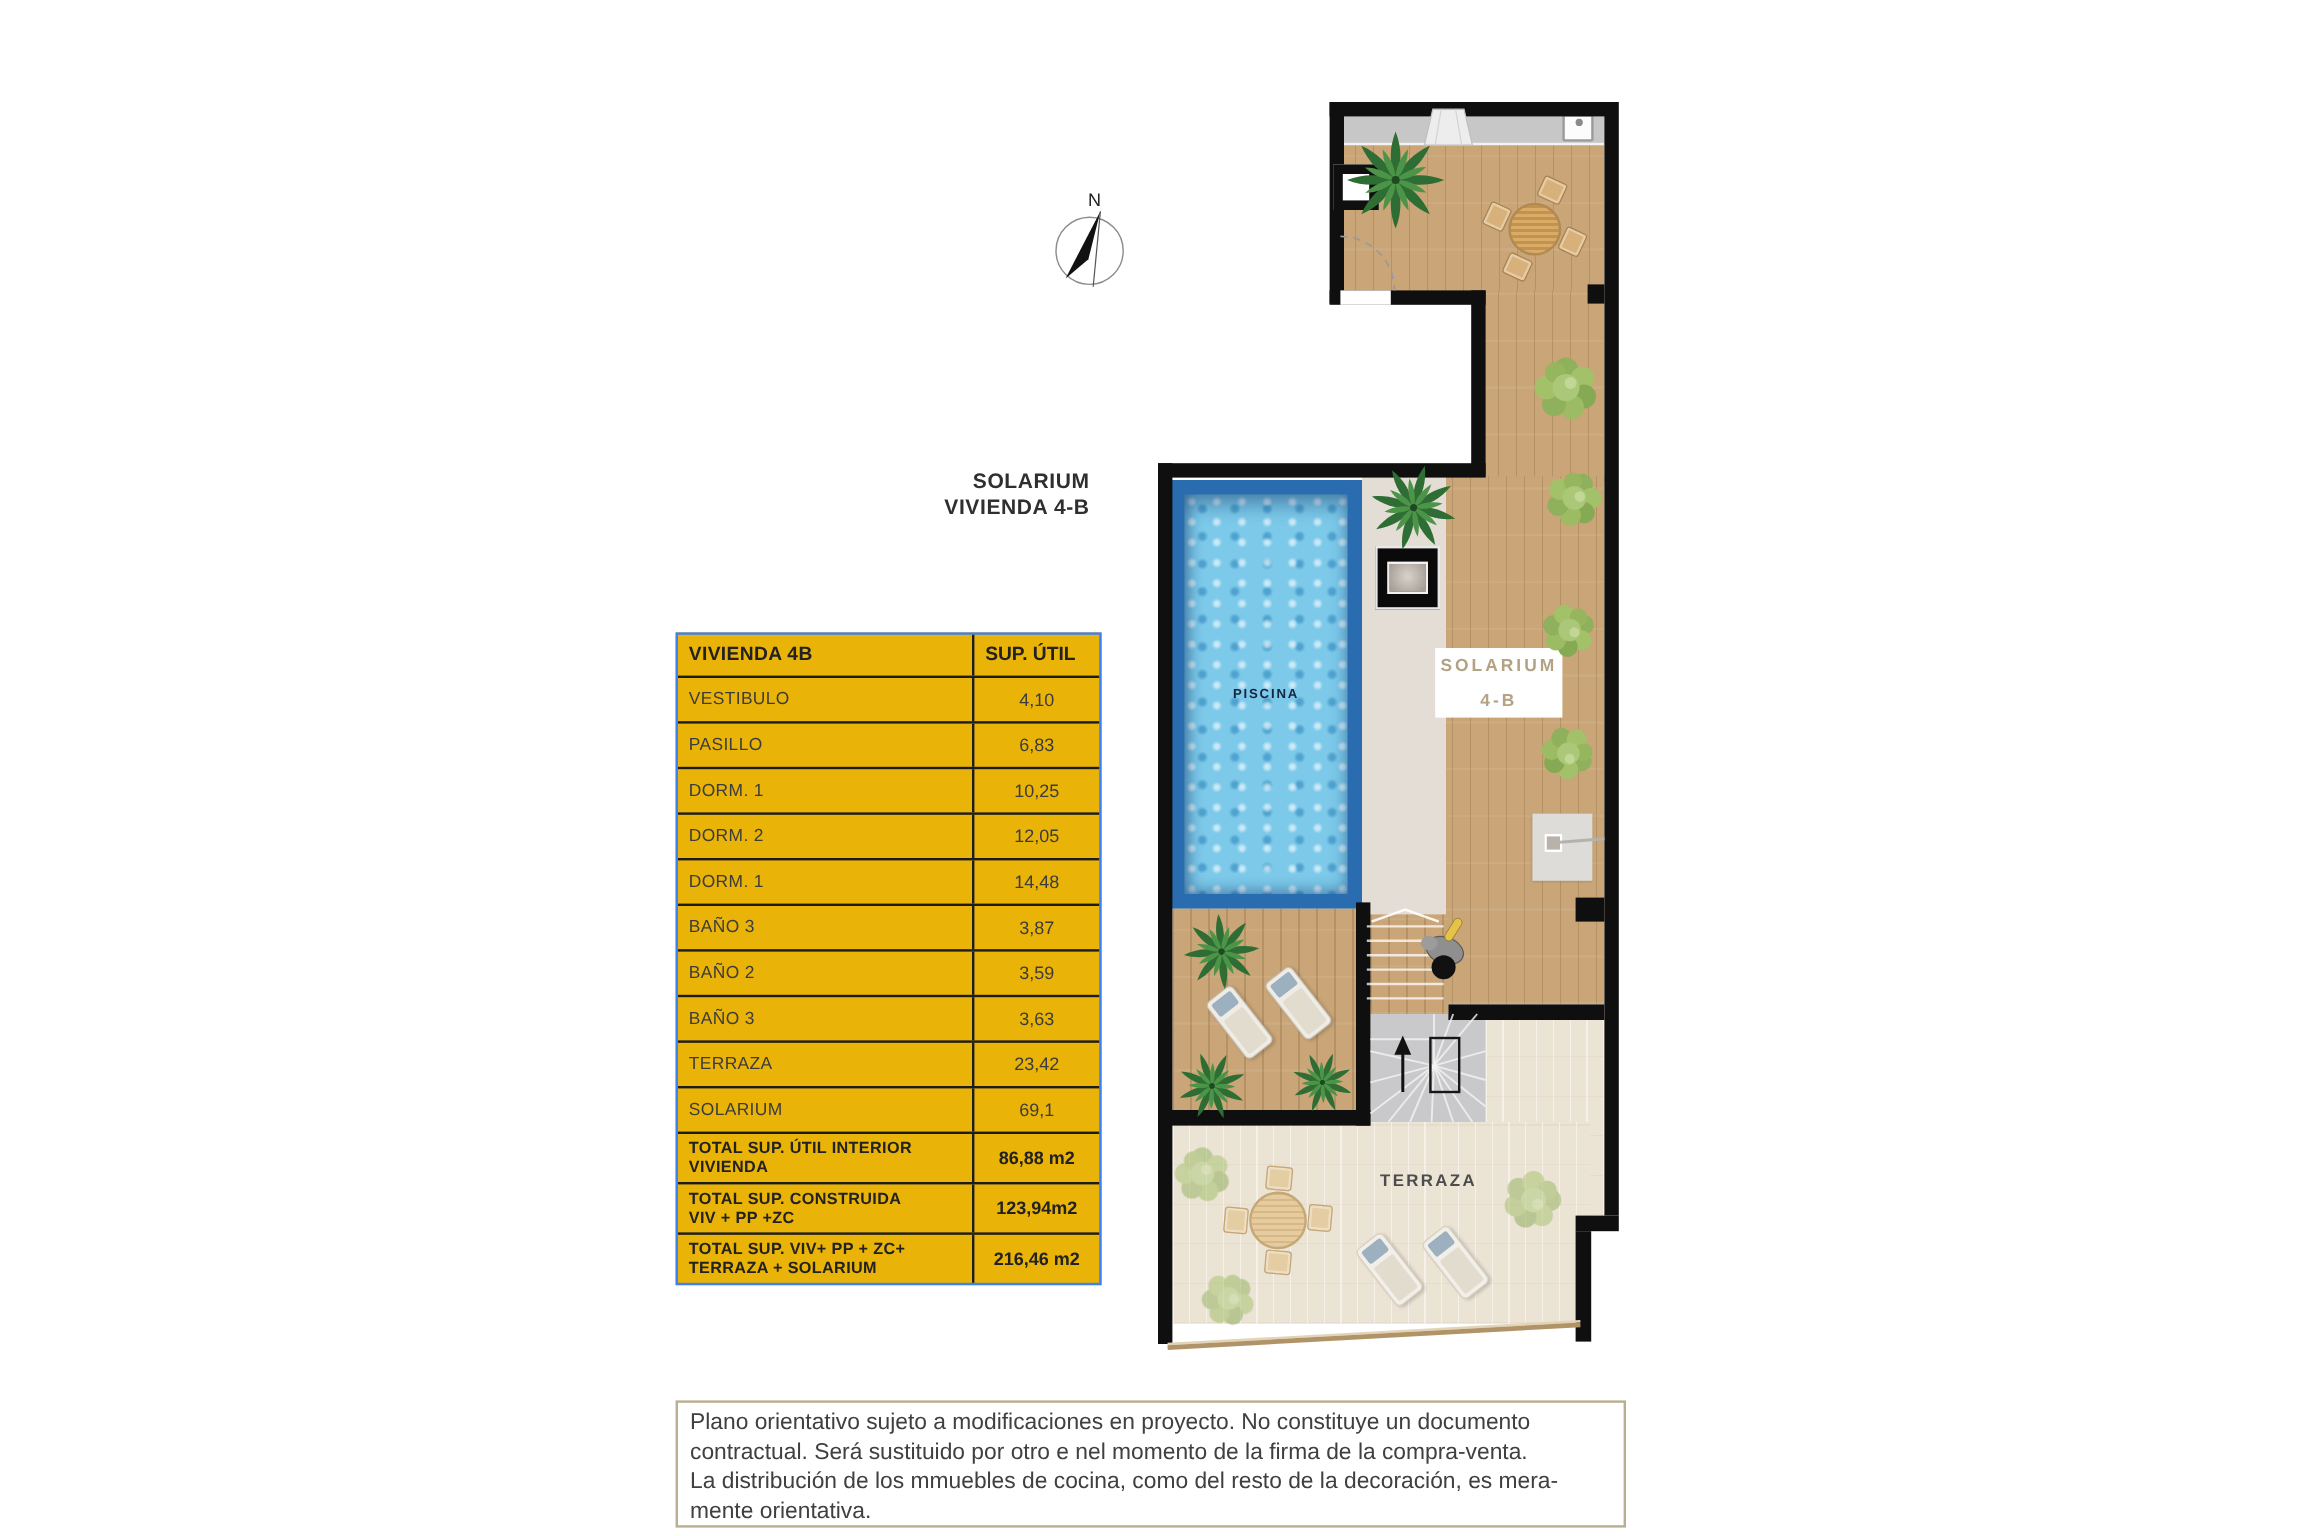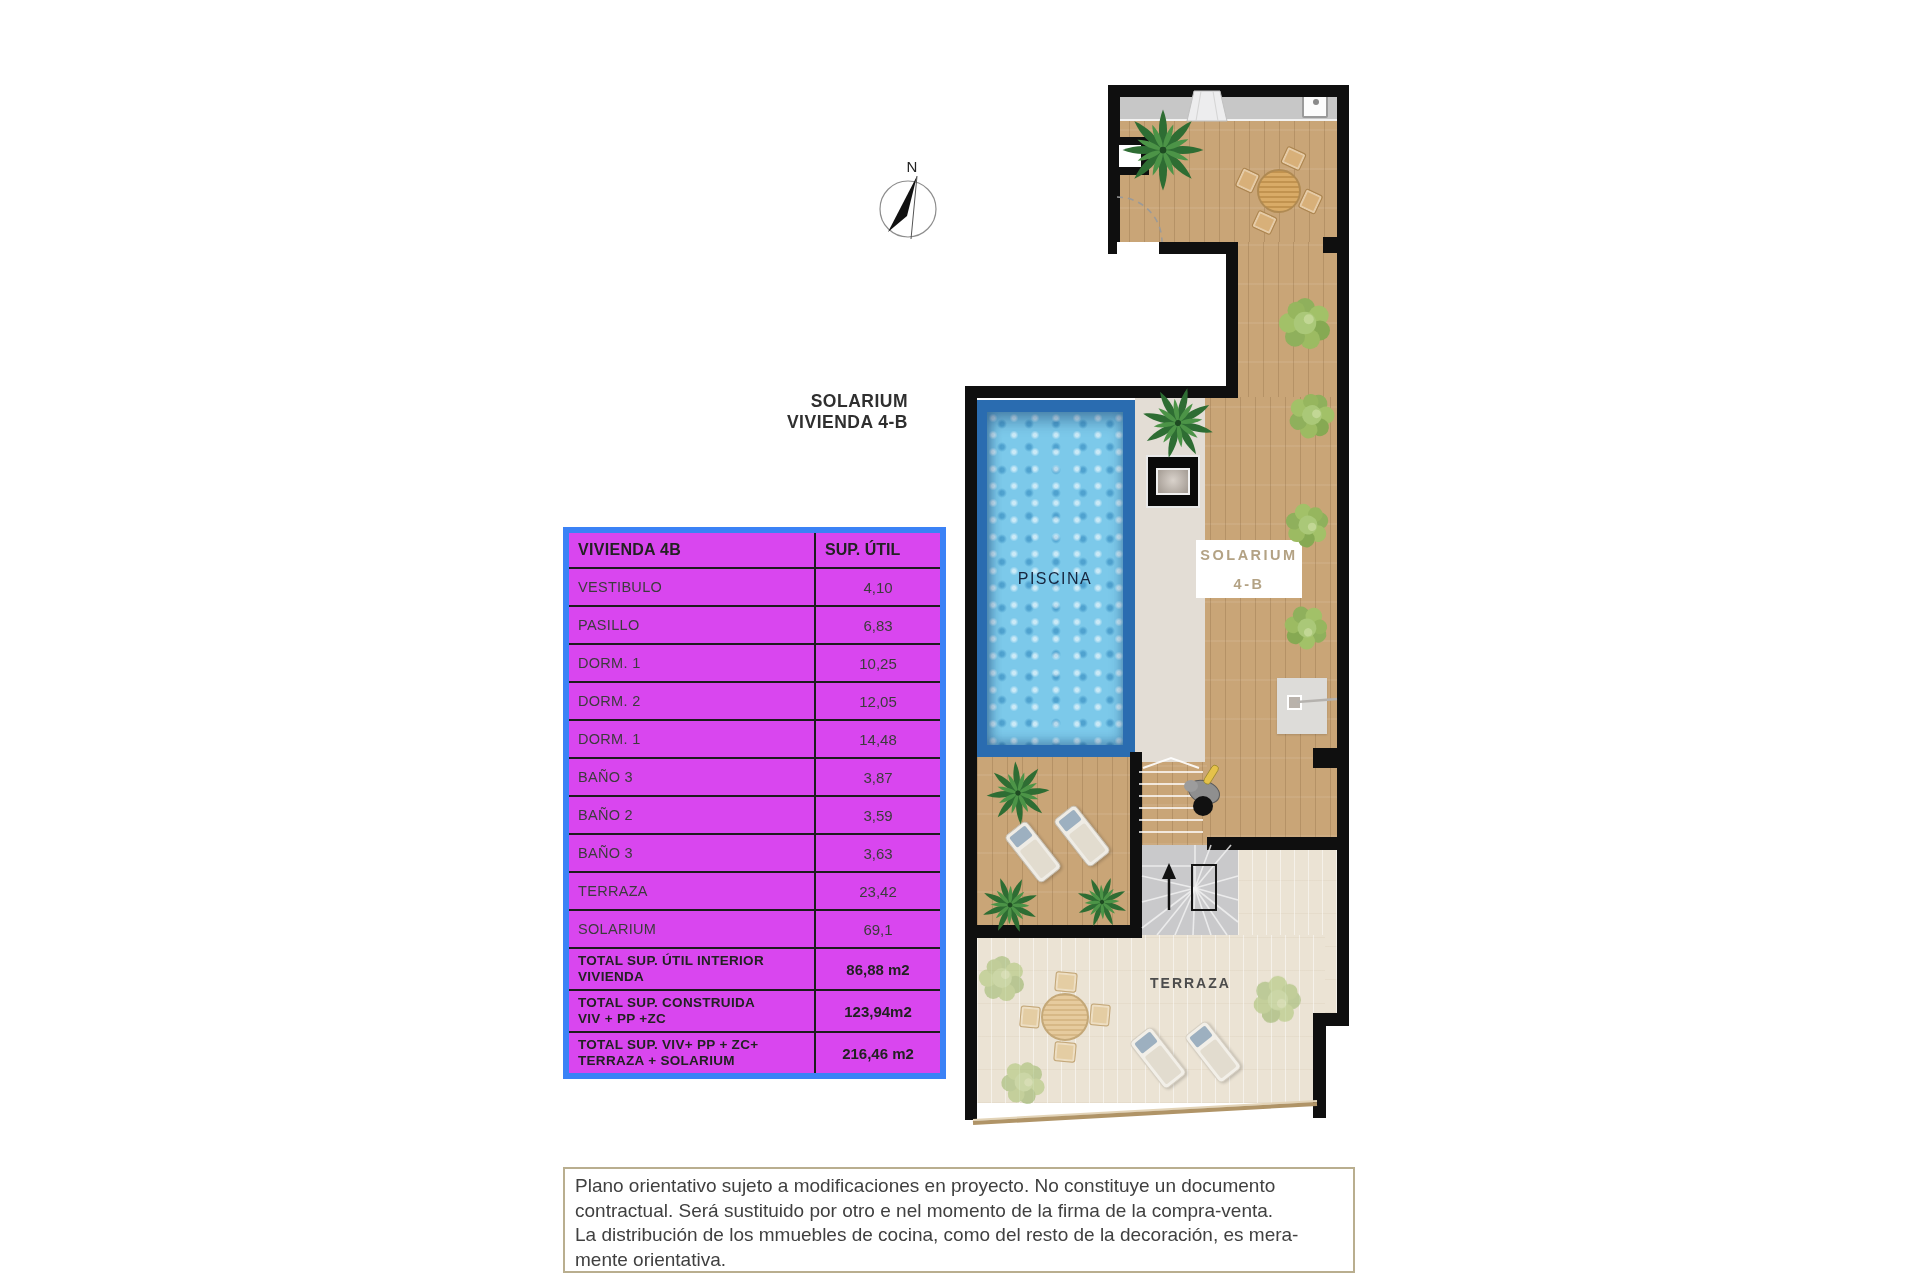--- a/index.html
+++ b/index.html
@@ -9,21 +9,21 @@
   *{margin:0;padding:0;box-sizing:border-box}
   html,body{background:#fff}
   body{font-family:"Liberation Sans",sans-serif;color:var(--ink)}
   .canvas{position:relative;width:1920px;height:1280px;background:#fff;overflow:hidden}
 
   
   .plan-title{position:absolute;left:640px;top:391px;width:268px;text-align:right;
     font-size:17.5px;font-weight:bold;line-height:21px;letter-spacing:.5px;color:#2f2f2f;white-space:pre-line}
 
   
-  .areas-table{position:absolute;left:563px;top:527px;width:383px;border:6px solid #3b82f6;background:#d946ef}
+  .areas-table{position:absolute;left:563px;top:527px;width:355px;border:2px solid #3b82f6;background:#eab308}
   .t-row{display:grid;grid-template-columns:245px 1fr;border-top:2px solid #1c1c1c}
   .t-row:first-child{border-top:none}
   .t-label{padding:0 6px 0 9px;display:flex;align-items:center;font-size:14.5px;color:#3c3c3c;letter-spacing:.3px}
   .t-value{border-left:2px solid #1c1c1c;display:flex;align-items:center;justify-content:center;font-size:15px;color:#3c3c3c}
   .t-head{height:34px}
   .t-head .t-label,.t-head .t-value{font-weight:bold;font-size:16px;color:#222}
   .t-head .t-value{justify-content:flex-start;padding-left:9px}
   .t-reg{height:38px}
   .t-tot{min-height:42px}
   .t-tot .t-label{font-weight:bold;font-size:13.5px;line-height:16px;white-space:pre-line;color:#222;padding-top:4px;padding-bottom:4px}
@@ -43,21 +43,21 @@
     background-image:repeating-linear-gradient(90deg,rgba(255,255,255,.5) 0 1px,rgba(0,0,0,0) 1px 14px),
       repeating-linear-gradient(0deg,rgba(190,170,140,.12) 0 1px,rgba(0,0,0,0) 1px 33px)}
   .floor-concrete{position:absolute;z-index:1;background:var(--concrete)}
   .stairs{position:absolute;z-index:2;background:#c9c9cb}
   .pool{position:absolute;z-index:2;border:12px solid var(--pool-border);background-color:var(--pool-water);
     background-image:radial-gradient(circle at 6px 6px,rgba(255,255,255,.6) 1.5px,rgba(255,255,255,0) 4.5px),
       radial-gradient(circle at 15px 12px,rgba(25,115,175,.45) 2px,rgba(25,115,175,0) 5px);
     background-size:21px 17px,27px 23px;
     box-shadow:inset 0 10px 14px rgba(10,40,90,.35),inset 0 -6px 10px rgba(10,40,90,.22),inset 6px 0 10px rgba(10,40,90,.18);
     display:flex;align-items:center;justify-content:center}
-  .pool-label{font-size:16px;letter-spacing:1.5px;color:#17263f;font-weight:normal}
+  .pool-label{font-size:11px;letter-spacing:1.5px;color:#17263f;font-weight:bold}
   .blackbox{position:absolute;z-index:3;background:#0a0a0a;border:2px solid #e9e9e9;display:flex;align-items:center;justify-content:center}
   .blackbox .inner{width:34px;height:27px;border:2px solid #f1f1f1;background:radial-gradient(circle at 50% 45%,#d9d2cb 0%,#a59d95 90%)}
   .sol-box{position:absolute;z-index:5;background:#fff;display:flex;flex-direction:column;align-items:center;justify-content:center;
     color:var(--tan);font-weight:bold;letter-spacing:2.5px}
   .sol-box .l1{font-size:14.5px}
   .sol-box .l2{font-size:14.5px;margin-top:13px}
   .terraza-label{position:absolute;z-index:5;font-size:14px;letter-spacing:2px;color:#4c4c4c;font-weight:bold}
   .counter{position:absolute;z-index:2;background:#c7c7c7;border-bottom:2px solid #f2f2f2}
   .sink{position:absolute;z-index:3;background:#fcfcfc;border:2px solid #9a9a9a;border-radius:2px}
   .sink .tap{position:absolute;left:9px;top:2px;width:6px;height:6px;border-radius:50%;background:#8a8a8a}

